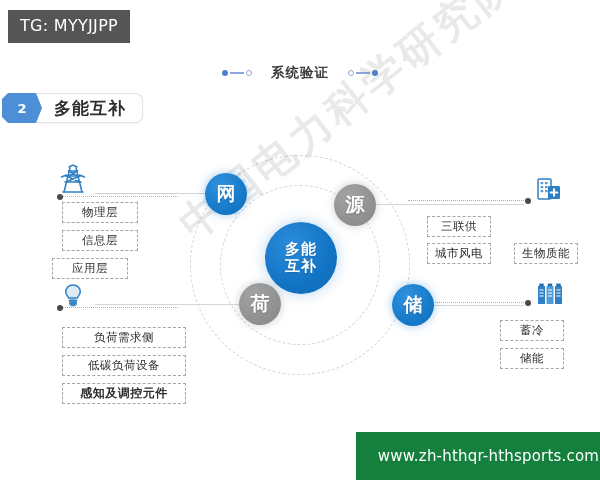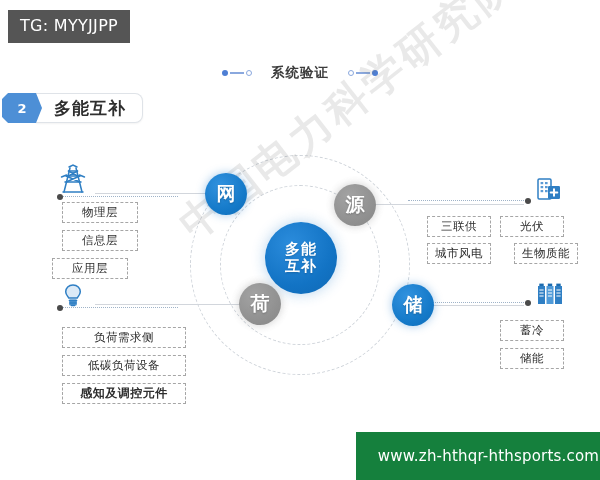--- a/index.html
+++ b/index.html
@@ -280,21 +280,20 @@
 
   <div class="chip" style="left:62px;top:202px;width:76px;height:21px;">物理层</div>
   <div class="chip" style="left:62px;top:230px;width:76px;height:21px;">信息层</div>
   <div class="chip" style="left:52px;top:258px;width:76px;height:21px;">应用层</div>
 
   <div class="chip" style="left:62px;top:327px;width:124px;height:21px;">负荷需求侧</div>
   <div class="chip bold" style="left:62px;top:383px;width:124px;height:21px;">感知及调控元件</div>
   <div class="chip" style="left:62px;top:355px;width:124px;height:21px;">低碳负荷设备</div>
 
   <div class="chip" style="left:427px;top:216px;width:64px;height:21px;">三联供</div>
-  <div class="chip" style="left:500px;top:216px;width:64px;height:21px;">光伏</div>
   <div class="chip" style="left:427px;top:243px;width:64px;height:21px;">城市风电</div>
   <div class="chip" style="left:500px;top:243px;width:64px;height:21px;margin-left:14px;">生物质能</div>
 
   <div class="chip" style="left:500px;top:320px;width:64px;height:21px;">蓄冷</div>
   <div class="chip" style="left:500px;top:348px;width:64px;height:21px;">储能</div>
 
   <div class="wm-bar">www.zh-hthqr-hthsports.com</div>
 
 </div>
 

